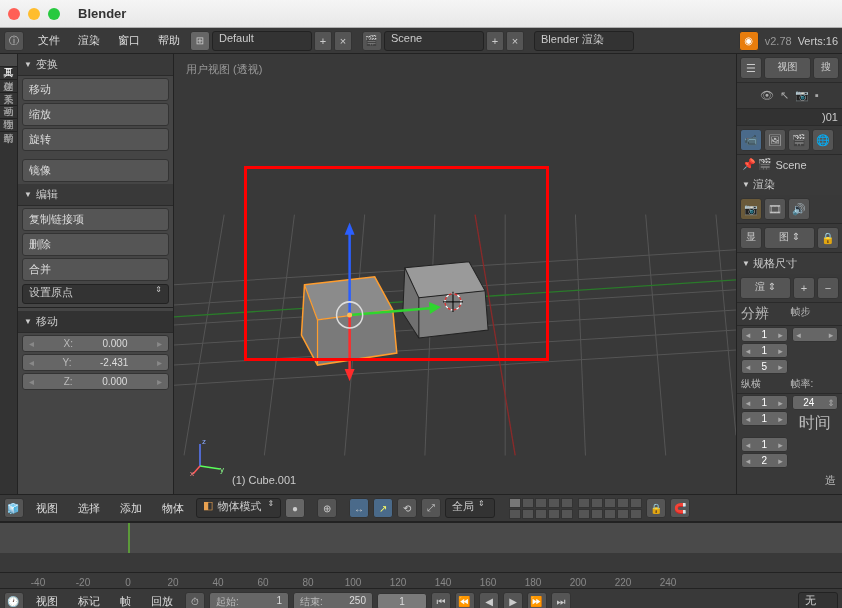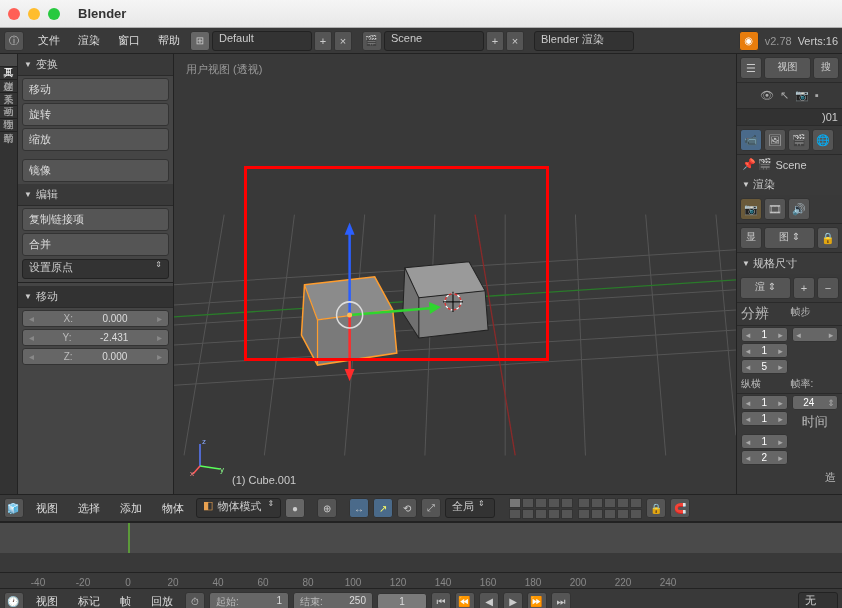--- a/index.html
+++ b/index.html
@@ -96,29 +96,30 @@
     <div class="vtab">物理</div>
     <div class="vtab">帮助</div>
   </div>
 
   <div class="toolpanel">
     <div class="panel-hdr">
         <span class="tri">▼</span>
         <span>变换</span>
       </div>
     <div class="toolbtn">移动</div>
+    <div class="toolbtn">缩放</div>
     <div class="toolbtn">旋转</div>
-    <div class="toolbtn">缩放</div>
     <div style="height:4px"></div>
     <div class="toolbtn">镜像</div>
     <div class="panel-hdr">
         <span class="tri">▼</span>
         <span>编辑</span>
       </div>
     <div class="toolbtn">复制链接项</div>
+    <div class="toolbtn">删除</div>
     <div class="toolbtn">合并</div>
     <div class="dropdown" style="margin:3px 4px">
         <span>设置原点</span>
         <span style="margin-left:auto;font-size:8px">⇕</span>
       </div>
     <div style="height:1px;background:#222;margin:3px 0"></div>
     <div class="panel-hdr" style="background:#323232">
         <span class="tri">▼</span>
         <span>移动</span>
       </div>
@@ -313,21 +314,21 @@
             <span class="arr">◂</span>
             <span class="val">1</span>
             <span class="arr">▸</span>
           </div>
       </div>
       <div style="flex:1">
         <div class="spinner">
             <span class="val">24</span>
             <span class="arr">⇕</span>
           </div>
-        <div style="font-size:13px;color:#bbb;padding:2px;text-align:center">时间</div>
+        <div style="font-size:16px;color:#bbb;padding:2px;text-align:center">时间</div>
       </div>
     </div>
     <div style="display:flex;gap:2px;padding:0 3px">
       <div style="flex:1">
         <div class="spinner">
             <span class="arr">◂</span>
             <span class="val">1</span>
             <span class="arr">▸</span>
           </div>
         <div class="spinner">

